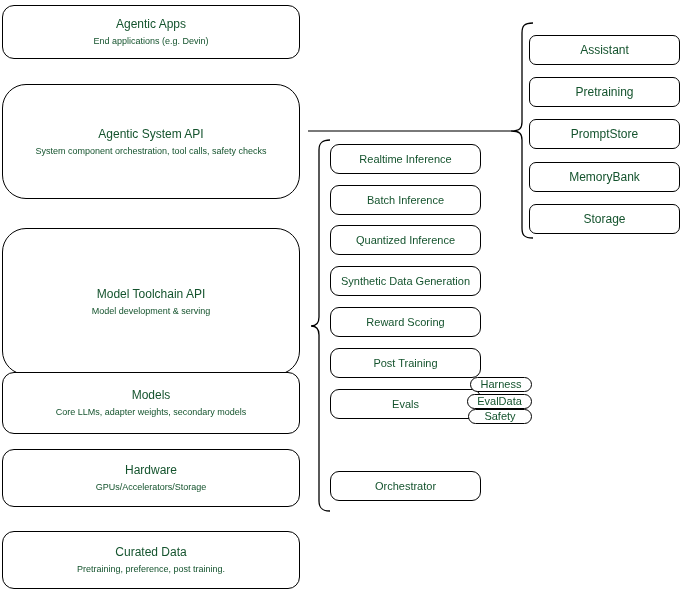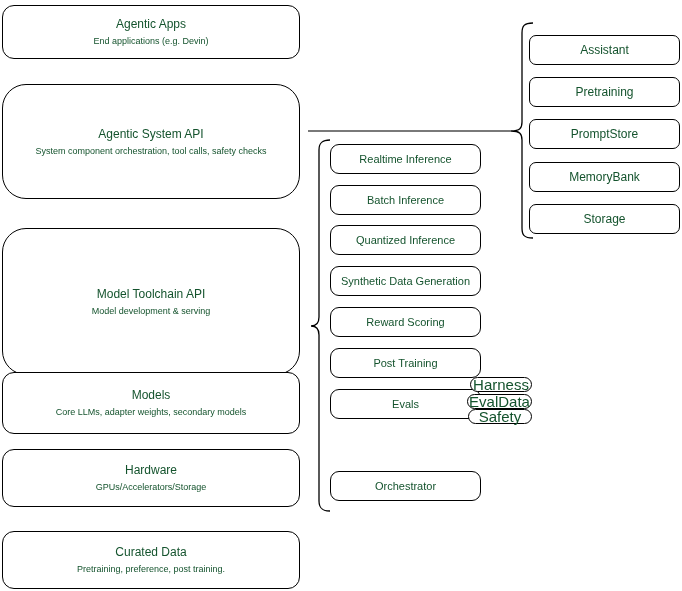--- a/index.html
+++ b/index.html
@@ -73,21 +73,21 @@
   .pill {
     position: absolute;
     box-sizing: border-box;
     background: #ffffff;
     border: 1px solid #000000;
     border-radius: 8px;
     height: 15px;
     display: flex;
     align-items: center;
     justify-content: center;
-    font-size: 15px;
+    font-size: 11px;
     line-height: 13px;
     white-space: nowrap;
     z-index: 5;
   }
 </style>
 </head>
 <body>
 
 <div class="canvas">
 

